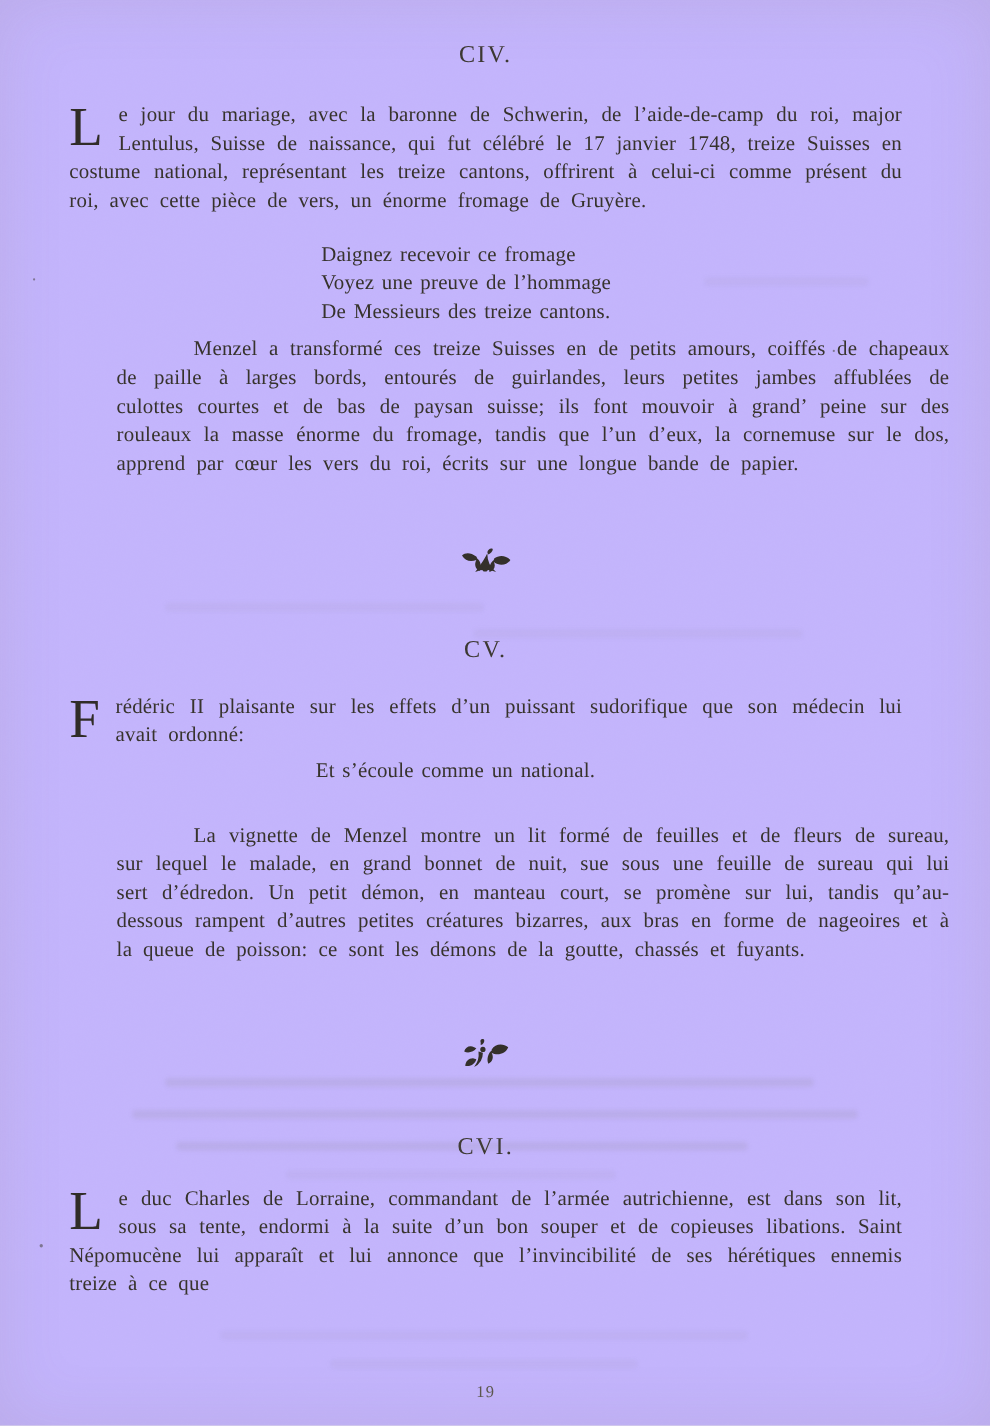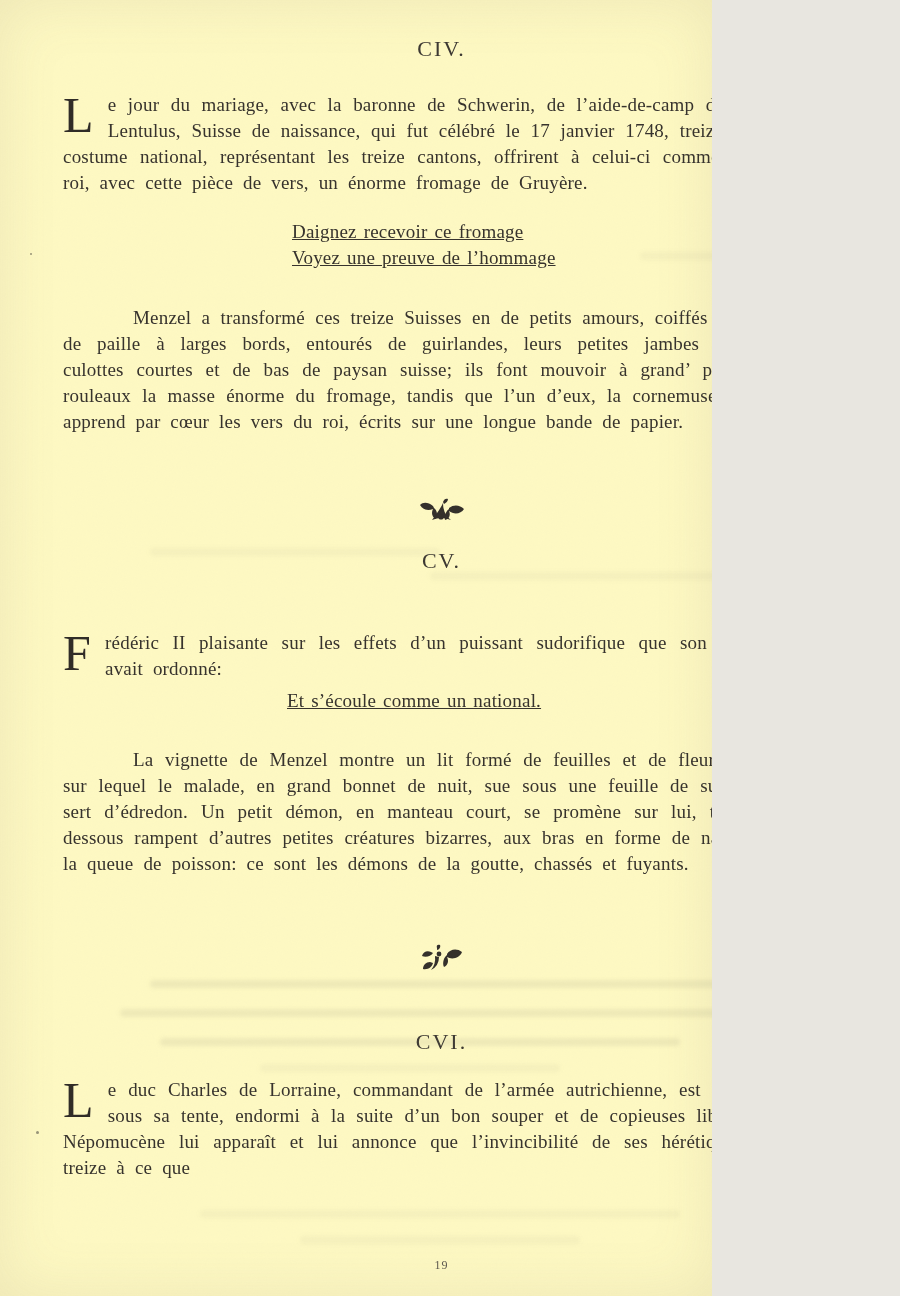--- a/index.html
+++ b/index.html
@@ -1,41 +1,41 @@
 <!DOCTYPE html>
 <html><head>
 <meta charset="utf-8">
 <style>
   html,body{margin:0;padding:0;}
   body{background:#e8e6e0;font-family:"Liberation Serif","DejaVu Serif",serif;}
   .page{
-    position:relative;width:712px;height:1296px;overflow:hidden;
-    background:#fef9c3;
+    position:relative;width:900px;height:1296px;overflow:hidden;
+    background:#c4b5fd;
     box-shadow:inset 0 0 60px rgba(120,110,90,.12);
     color:#36322c;
   }
   .col{position:absolute;left:63px;width:757px;}
   .heading{
     text-align:center;font-size:22px;letter-spacing:2px;color:#3b3731;
   }
   .body-par{
     font-size:19px;line-height:26px;text-align:justify;
     word-spacing:5px;letter-spacing:.2px;
   }
-  .body-par.indent{text-indent:70px;}
+  .body-par.indent{text-indent:70px;margin-left:43px;}
   .dropcap{
     float:left;font-size:50px;line-height:44px;height:50px;
     padding:1px 14px 0 0;color:#2f2b26;
   }
-  .verse{position:absolute;font-size:19px;line-height:26px;letter-spacing:.2px;word-spacing:2px;text-decoration:underline;}
+  .verse{position:absolute;font-size:19px;line-height:26px;letter-spacing:.2px;word-spacing:2px;}
   .fleuron-row{text-align:center;}
   .fleuron-row svg{display:inline-block;vertical-align:middle;}
   .page-number{
     position:absolute;left:63px;width:757px;text-align:center;
-    font-size:12px;color:#5c574e;letter-spacing:1px;
+    font-size:15px;color:#5c574e;letter-spacing:1px;
   }
   .ghost{
     position:absolute;height:8px;border-radius:4px;
     background:rgba(110,104,92,.10);filter:blur(2px);
   }
   .ghost.faint{background:rgba(110,104,92,.055);}
   .speck{position:absolute;border-radius:50%;background:rgba(70,65,58,.55);}
   .grain{position:absolute;left:0;top:0;pointer-events:none;opacity:.5;}
 </style>
 </head>
@@ -45,37 +45,38 @@
 
   <div class="col heading" style="top:36px">CIV.</div>
 
   <div class="col body-par" style="top:92px">
     <span class="dropcap">L</span><span>e jour du mariage, avec la baronne de Schwerin, de l’aide-de-camp du roi, major Lentulus, Suisse de naissance, qui fut célébré le 17 janvier 1748, treize Suisses en costume national, représentant les treize cantons, offrirent à celui-ci comme présent du roi, avec cette pièce de vers, un énorme fromage de Gruyère.</span>
   </div>
 
   <div class="verse" style="top:219px;left:292px">
     <div>Daignez recevoir ce fromage</div>
     <div>Voyez une preuve de l’hommage</div>
+    <div>De Messieurs des treize cantons.</div>
   </div>
 
   <div class="col body-par indent" style="top:305px">Menzel a transformé ces treize Suisses en de petits amours, coiffés de chapeaux de paille à larges bords, entourés de guirlandes, leurs petites jambes affublées de culottes courtes et de bas de paysan suisse; ils font mouvoir à grand’ peine sur des rouleaux la masse énorme du fromage, tandis que l’un d’eux, la cornemuse sur le dos, apprend par cœur les vers du roi, écrits sur une longue bande de papier.</div>
 
   <div class="col fleuron-row" style="top:498px">
     <svg width="46" height="26" viewBox="0 0 46 26">
       <g fill="#332f2a">
         <path d="M14 8 C9 4 4 4 1 7 C4 12 9 13 14 11 C12 15 13 19 17 21 C19 17 18 12 15 10 Z"></path>
         <path d="M24 4 C25 1 27 0 29 1 C29 3 27 5 25 6 Z"></path>
         <path d="M30 10 C35 6 41 7 45 11 C42 16 35 17 30 13 C32 17 30 21 26 22 C25 18 27 13 30 11 Z"></path>
         <path d="M13 22 Q22 10 24 5 Q24 16 32 22 Q22 18 13 22 Z"></path>
         <circle cx="22" cy="19" r="2.6"></circle>
       </g>
     </svg>
   </div>
 
-  <div class="col heading" style="top:548px">CV.</div>
+  <div class="col heading" style="top:577px">CV.</div>
 
   <div class="col body-par" style="top:630px">
     <span class="dropcap">F</span><span>rédéric II plaisante sur les effets d’un puissant sudorifique que son médecin lui avait ordonné:</span>
   </div>
 
   <div class="verse" style="top:688px;left:287px">
     <div>Et s’écoule comme un national.</div>
   </div>
 
   <div class="col body-par indent" style="top:747px">La vignette de Menzel montre un lit formé de feuilles et de fleurs de sureau, sur lequel le malade, en grand bonnet de nuit, sue sous une feuille de sureau qui lui sert d’édredon. Un petit démon, en manteau court, se promène sur lui, tandis qu’au-dessous rampent d’autres petites créatures bizarres, aux bras en forme de nageoires et à la queue de poisson: ce sont les démons de la goutte, chassés et fuyants.</div>

